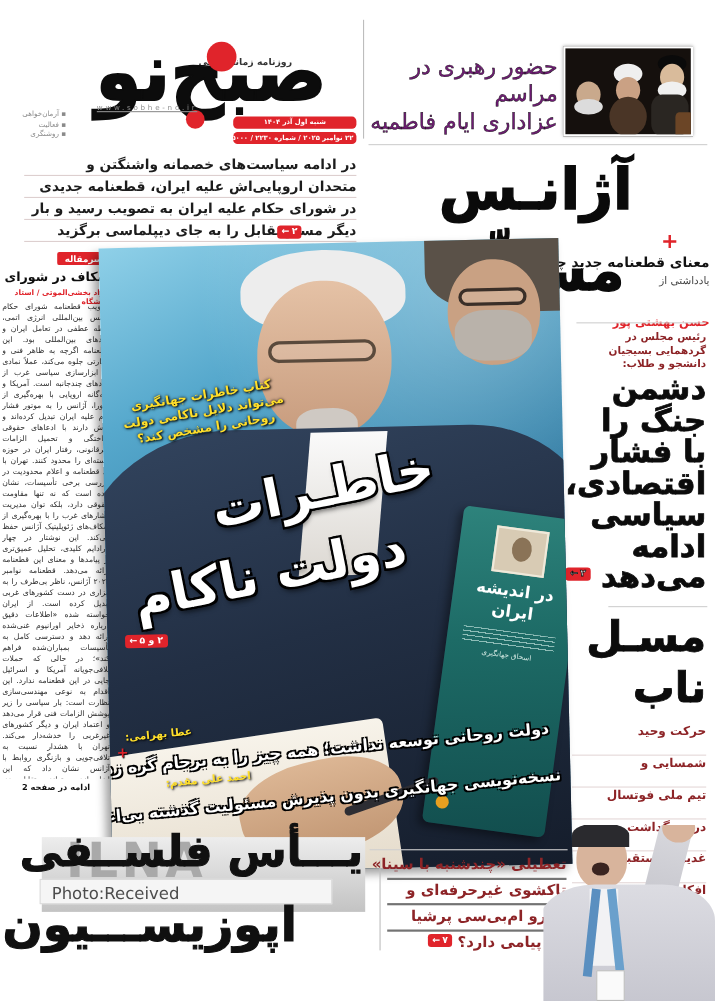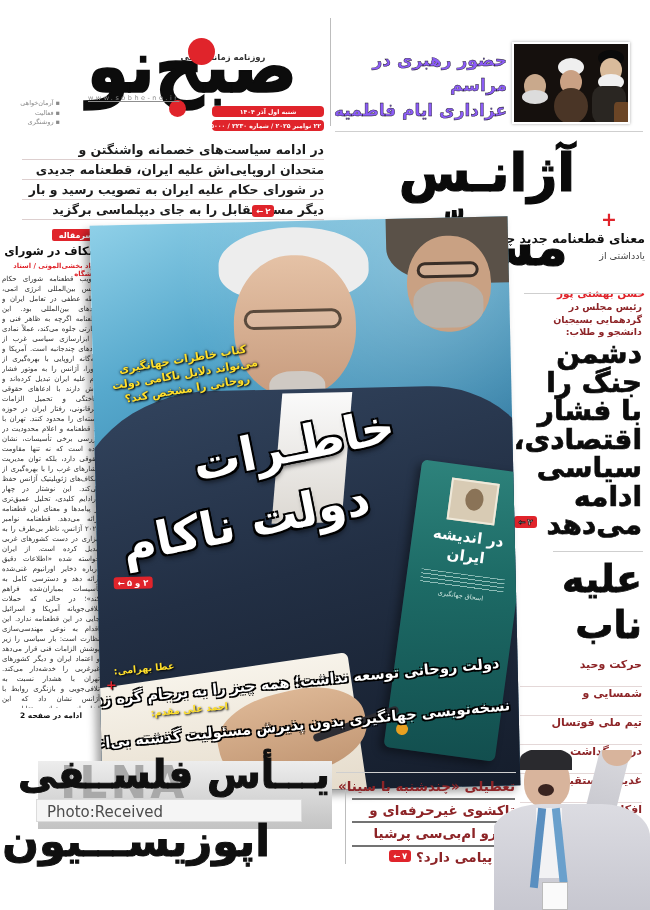--- a/index.html
+++ b/index.html
@@ -15,21 +15,21 @@
   .logo-dot-a { left:188px; top:38px; width:27px; height:27px; border-radius:50%; background:#e0242b; }
   .logo-dot-b { left:169px; top:100px; width:17px; height:17px; border-radius:50%; background:#e0242b; }
   .tagline { left:168px; top:52px; width:110px; font-size:8.5px; font-weight:700; color:#333; text-align:center; direction:rtl; }
   .url { left:88px; top:94px; width:120px; font-size:6.5px; letter-spacing:2.5px; color:#8f8f8f;text-decoration:underline; }
   .datebox { left:212px; top:106px; width:112px; display:flex; flex-direction:column; gap:3px; }
   .pill { background:#e0242b; border-radius:4px; color:#fff; font-size:6.2px; font-weight:700; text-align:center; padding:2px 3px; direction:rtl; white-space:nowrap; overflow:hidden; }
   .vrule { width:1px; background:#bdbdbd; }
   .hrule { height:1px; background:#cfcfcf; }
 
   
-  .topstory-title { left:333px; top:48px; width:174px; font-size:17px; font-weight:700; color:#8b5cf6; text-align:right; direction:rtl; line-height:25px; -webkit-text-stroke:0.4px #141414; }
+  .topstory-title { left:333px; top:48px; width:174px; font-size:20px; font-weight:400; color:#701a75; text-align:right; direction:rtl; line-height:25px; -webkit-text-stroke:0.4px #141414; }
   .topstory-photo { left:512px; top:42px; width:118px; height:82px; background:#15100d; border:2px solid #fff; box-shadow:0 0 3px #aaa; overflow:hidden; }
   .tp-shape { position:absolute; border-radius:50%; }
 
   
   .main-headline { left:328px; top:136px; width:318px; height:78px; font-size:52px; font-weight:900; color:#0a0a0a; text-align:center; direction:rtl; line-height:74px; -webkit-text-stroke:1.2px #0a0a0a; letter-spacing:-1px; }
   .plus { color:#e0242b; font-weight:900; }
 
   
   .lead { left:22px; top:141px; width:302px; direction:rtl; }
   .lead-line { font-size:12.5px; font-weight:700; color:#1c1c1c; text-align:right; line-height:17px; border-bottom:1px solid #ddcfcf; padding-bottom:1px; margin-bottom:1px; white-space:nowrap; }
@@ -168,21 +168,21 @@
     <div><span>می‌دهد</span>
       <span class="badge" style="position:relative; top:-4px;">
           <span>۲</span>
           <span>←</span>
         </span>
     </div>
   </div>
   <div class="abs hrule" style="left:553px; top:551px; width:90px;"></div>
 
   <div class="abs gold-title">
-    <div>علیه</div>
+    <div>مسـل</div>
     <div>ناب</div>
   </div>
   <div class="abs gold-sub">
     <div>حرکت وحید</div>
     <div>شمسایی و</div>
     <div>تیم ملی فوتسال</div>
     <div>در بزرگداشت</div>
     <div>غدیر با استقبال</div>
     <div>افکار عمومی</div>
     <div style="border-bottom:none;">مواجه شد</div>

